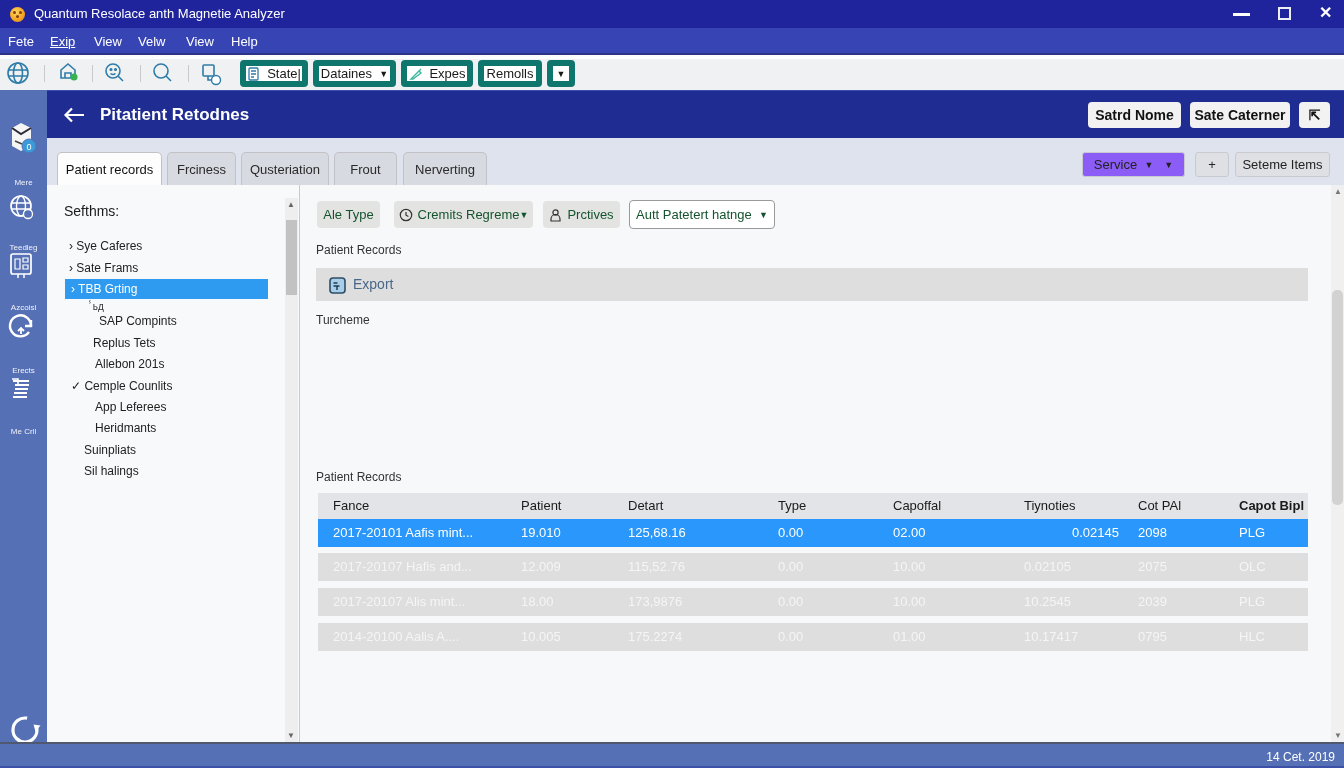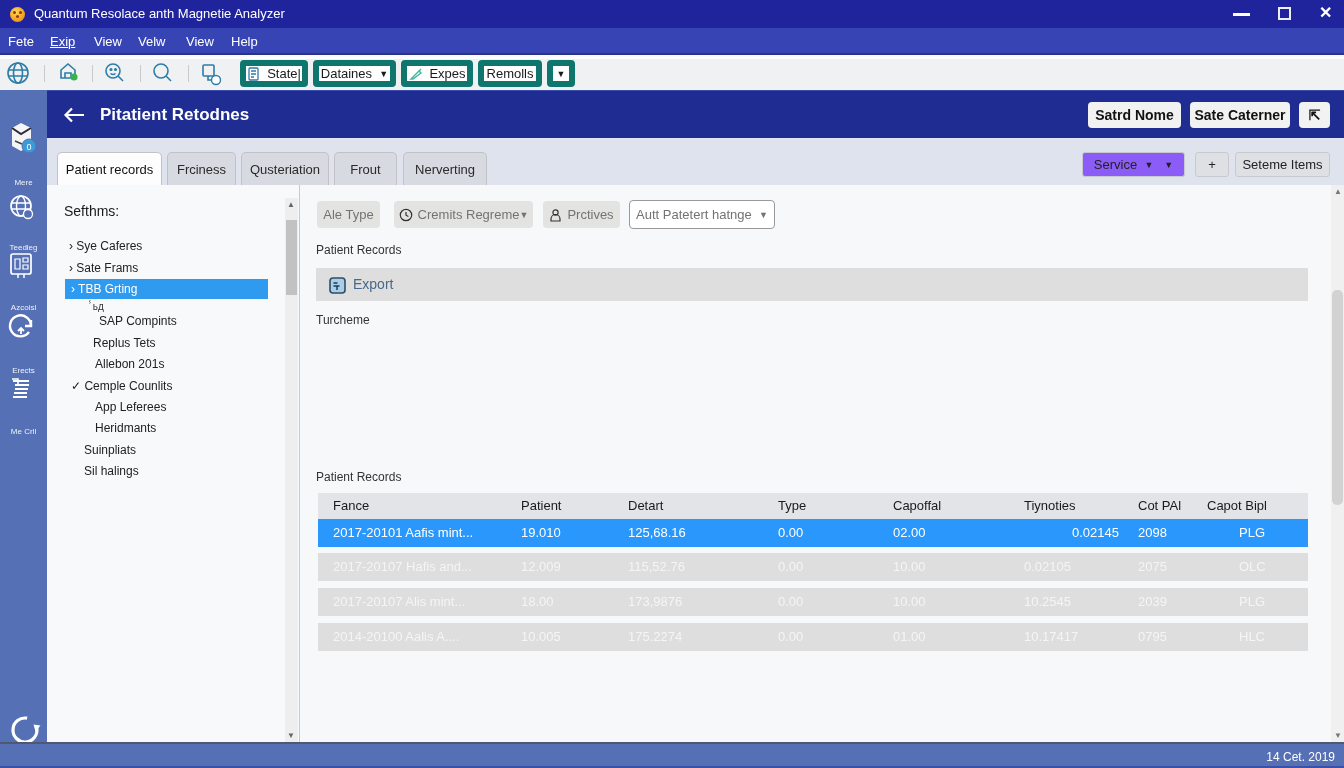--- a/index.html
+++ b/index.html
@@ -48,21 +48,21 @@
 
   
   #content { left:47px; top:185px; width:1297px; height:557px; background:#f7f8fa; }
   #leftpanel { position:absolute; left:0; top:0; width:253px; height:557px; background:#f8f9fa; border-right:1px solid #c9c9c9; }
   #lp-scroll { position:absolute; left:238px; top:13px; width:13px; height:544px; background:#eeeeee; }
   #lp-thumb { position:absolute; left:1px; top:22px; width:11px; height:75px; background:#c2c2c2; }
   .tree { font-size:12px; color:#222; }
   .titem { position:absolute; left:0; width:253px; height:18px; line-height:18px; }
 
   
-  .gbtn { position:absolute; background:#e3e4e2; border-radius:4px; font-size:13px; color:#737373;
+  .gbtn { position:absolute; background:#e3e4e2; border-radius:4px; font-size:13px; color:#14532d;
           display:flex; align-items:center; justify-content:center; }
   #exportbar { position:absolute; left:269px; top:83px; width:992px; height:33px; background:#dedede; }
   #exportbar .ex { position:absolute; left:14px; top:8px; color:#47688a; font-size:14px; }
 
   
   .trow { position:absolute; left:271px; width:990px; height:28px; color:#fff; font-size:13px; }
   .cell { position:absolute; top:6px; }
   #thead { position:absolute; left:271px; width:990px; height:26px; background:#e2e4e7; color:#1a1a1a; font-size:13px; }
   #thead .cell { top:5px; }
 
@@ -264,21 +264,21 @@
     <div style="position:absolute; left:269px; top:285px; font-size:12px; color:#333;">Patient Records</div>
 
     <div id="thead" style="top:308px;">
       <div class="cell" style="left:15px;">Fance</div>
       <div class="cell" style="left:203px;">Patient</div>
       <div class="cell" style="left:310px;">Detart</div>
       <div class="cell" style="left:460px;">Type</div>
       <div class="cell" style="left:575px;">Capoffal</div>
       <div class="cell" style="left:706px;">Tiynoties</div>
       <div class="cell" style="left:820px;">Cot PAl</div>
-      <div class="cell" style="left:889px;">Capot Bipl</div>
+      <div class="cell" style="left:921px;font-weight:bold;">Capot Bipl</div>
     </div>
     <div class="trow" style="top:334px; background:#2997fb;">
       <div class="cell" style="left:15px;">2017-20101 Aafis mint...</div>
       <div class="cell" style="left:203px;">19.010</div>
       <div class="cell" style="left:310px;">125,68.16</div>
       <div class="cell" style="left:460px;">0.00</div>
       <div class="cell" style="left:575px;">02.00</div>
       <div class="cell" style="left:706px;margin-left:48px;">0.02145</div>
       <div class="cell" style="left:820px;">2098</div>
       <div class="cell" style="left:921px;">PLG</div>

